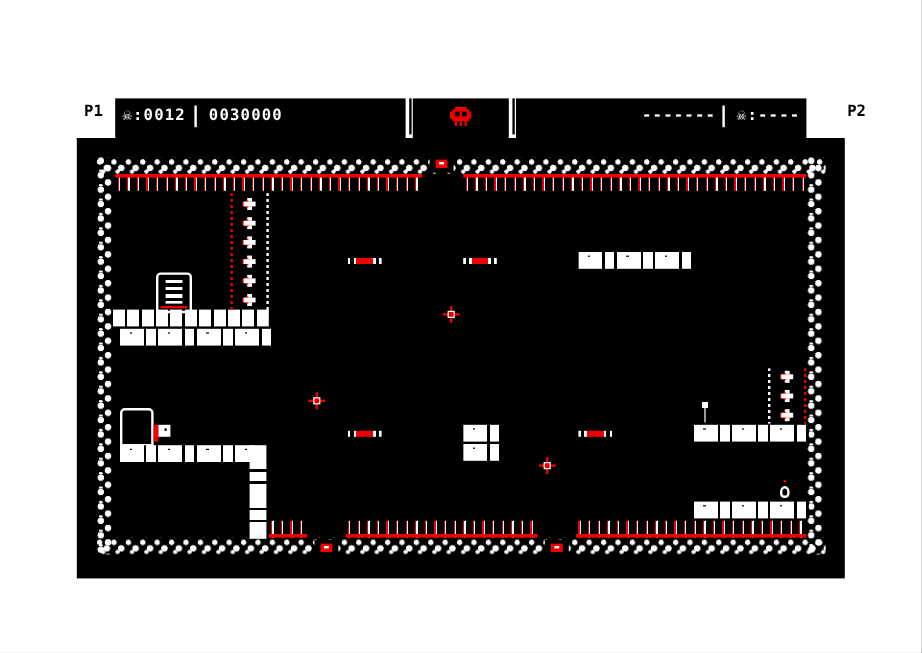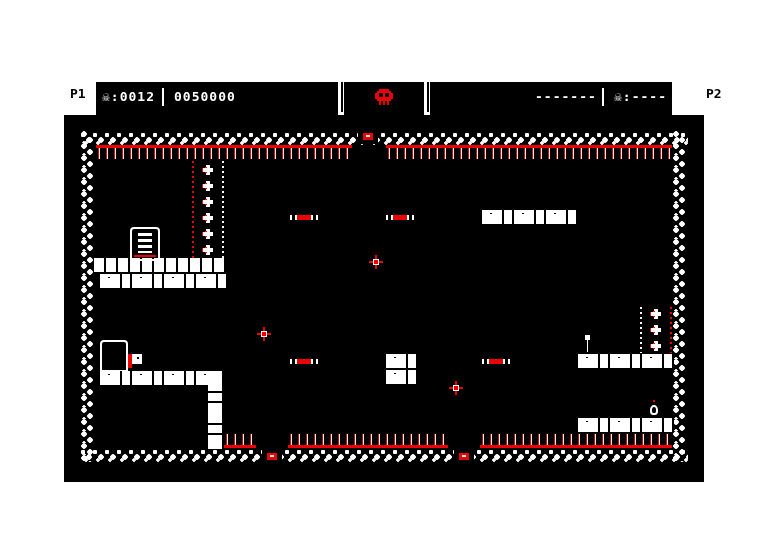--- a/index.html
+++ b/index.html
@@ -56,21 +56,21 @@
   .door{position:absolute;border:2px solid #fff;border-radius:4px 4px 0 0;}
   .player{position:absolute;width:14px;height:14px;}
 </style>
 </head>
 <body>
 
 <div class="hud-label" style="left:70px;">P1</div>
 <div class="hud-bar" style="left:96px;width:242px;">
   <span class="hud-text" style="left:6px;">☠:0012</span>
   <span class="hud-sep" style="left:66px;"></span>
-  <span class="hud-text" style="left:78px;">0050000</span>
+  <span class="hud-text" style="left:78px;">0030000</span>
 </div>
 <div class="vbar" style="left:341px;"></div>
 <div class="hud-bar" style="left:344px;width:80px;">
   <svg class="abs" style="left:31px;top:7px;" width="18" height="16" viewBox="0 0 9 8">
     <path fill="#e00" d="M2 0h5v1h1v1h1v3h-1v1h-1v2h-5v-2h-1v-1h-1v-3h1v-1h1z"></path>
     <rect fill="#000" x="2" y="2" width="2" height="2"></rect>
       <rect fill="#000" x="5" y="2" width="2" height="2"></rect>
     <rect fill="#000" x="3" y="6" width="1" height="2"></rect>
       <rect fill="#000" x="5" y="6" width="1" height="2"></rect>
   </svg>

